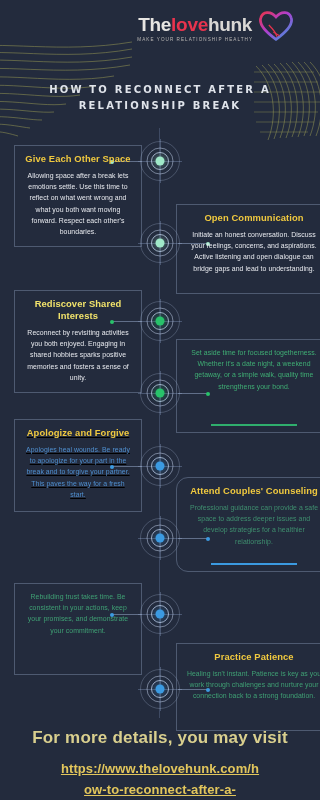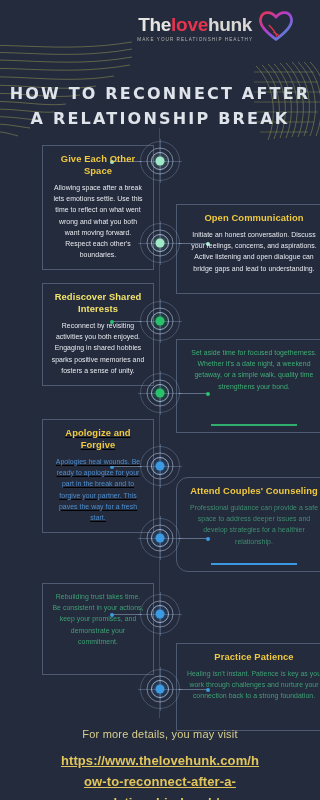--- a/index.html
+++ b/index.html
@@ -41,21 +41,21 @@
     font-size: 4.6px; letter-spacing: 1.05px; color: #b9b7b4;
     margin-top: 2px; white-space: nowrap;
   }
   #logo-heart { width: 36px; height: 34px; }
 
   
   #main-title {
     position: absolute; left: 0; top: 82px; width: 320px;
     text-align: center;
     color: #dfe3ea;
-    font-size: 16px;
+    font-size: 10px;
     font-weight: bold;
     letter-spacing: 2.2px;
     line-height: 1.55;
     text-transform: uppercase;
     font-family: "DejaVu Sans", sans-serif;
   }
 
   
   #spine {
     position: absolute; left: 159px; top: 128px;
@@ -91,38 +91,38 @@
     position: absolute; top: -1.5px; width: 4px; height: 4px; border-radius: 50%;
   }
 
   
   .card {
     position: absolute;
     border: 1px solid rgba(150,168,200,0.38);
     padding: 7px 8px 9px;
     text-align: center;
   }
-  .card-left  { left: 14px;  width: 112px; margin-left: 28px; }
+  .card-left  { left: 14px;  width: 128px; }
   .card-right { left: 176px; width: 156px; }
   .card-title {
     font-size: 9.4px; font-weight: bold; line-height: 1.28;
     margin-bottom: 5px; letter-spacing: 0.1px;
   }
   .card-body {
     font-size: 6.9px; line-height: 1.62; letter-spacing: 0.05px;
   }
   .card-underline {
     position: absolute; height: 2px; left: 22%; width: 56%; bottom: 6px;
   }
 
   
   #footer { position: absolute; left: 0; top: 728px; width: 320px; text-align: center; }
   #footer-lead {
-    font-size: 11px; color: #d9cf8e; letter-spacing: 0.2px; margin-bottom: 10px;
-    font-weight: normal;
+    font-size: 17px; color: #d9cf8e; letter-spacing: 0.2px; margin-bottom: 10px;
+    font-weight: bold;
   }
   #footer-link {
     display: inline-block;
     font-size: 13px; font-weight: bold; color: #e2c65c;
     text-decoration: underline; line-height: 1.62; letter-spacing: 0.1px;
     max-width: 205px; word-break: break-word; cursor: pointer;
   }
 </style>
 </head>
 <body>
@@ -279,21 +279,21 @@
     </div>
   <div id="cards-layer">
       <div class="card card-left" style="top: 145px; min-height: 88px;">
         <div class="card-title" style="color: rgb(240, 201, 63);">Give Each Other Space</div>
         <div class="card-body" style="color: rgb(232, 234, 239);">Allowing space after a break lets emotions settle. Use this time to reflect on what went wrong and what you both want moving forward. Respect each other's boundaries.</div>
       </div>
       <div class="card card-right" style="top: 204px; min-height: 90px;">
         <div class="card-title" style="color: rgb(240, 201, 63);">Open Communication</div>
         <div class="card-body" style="color: rgb(232, 234, 239);">Initiate an honest conversation. Discuss your feelings, concerns, and aspirations. Active listening and open dialogue can bridge gaps and lead to understanding.</div>
       </div>
-      <div class="card card-left" style="top: 283px; min-height: 96px;">
+      <div class="card card-left" style="top: 290px; min-height: 96px;">
         <div class="card-title" style="color: rgb(242, 227, 107);">Rediscover Shared Interests</div>
         <div class="card-body" style="color: rgb(232, 234, 239);">Reconnect by revisiting activities you both enjoyed. Engaging in shared hobbies sparks positive memories and fosters a sense of unity.</div>
       </div>
       <div class="card card-right" style="top: 339px; min-height: 94px;">
         <div class="card-body" style="color: rgb(63, 174, 116);">Set aside time for focused togetherness. Whether it's a date night, a weekend getaway, or a simple walk, quality time strengthens your bond.</div>
         <div class="card-underline" style="background: rgb(47, 174, 109);"></div>
       </div>
       <div class="card card-left" style="top: 419px; min-height: 93px; text-decoration: underline;">
         <div class="card-title" style="color: rgb(240, 201, 63);">Apologize and Forgive</div>
         <div class="card-body" style="color: rgb(79, 143, 207);">Apologies heal wounds. Be ready to apologize for your part in the break and to forgive your partner. This paves the way for a fresh start.</div>

